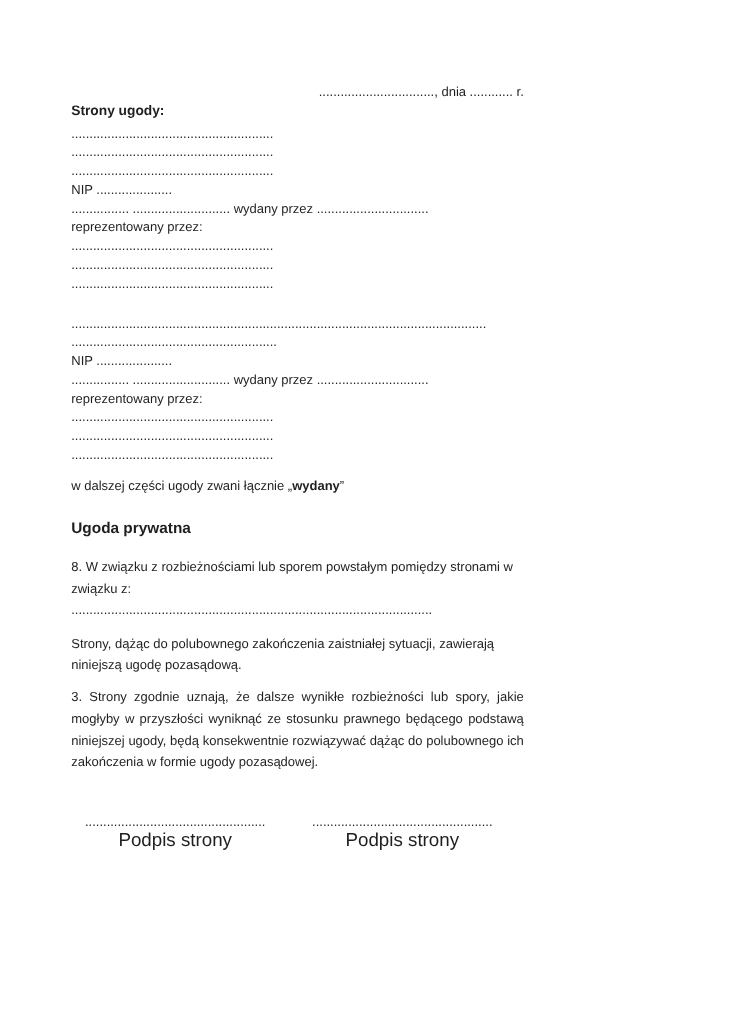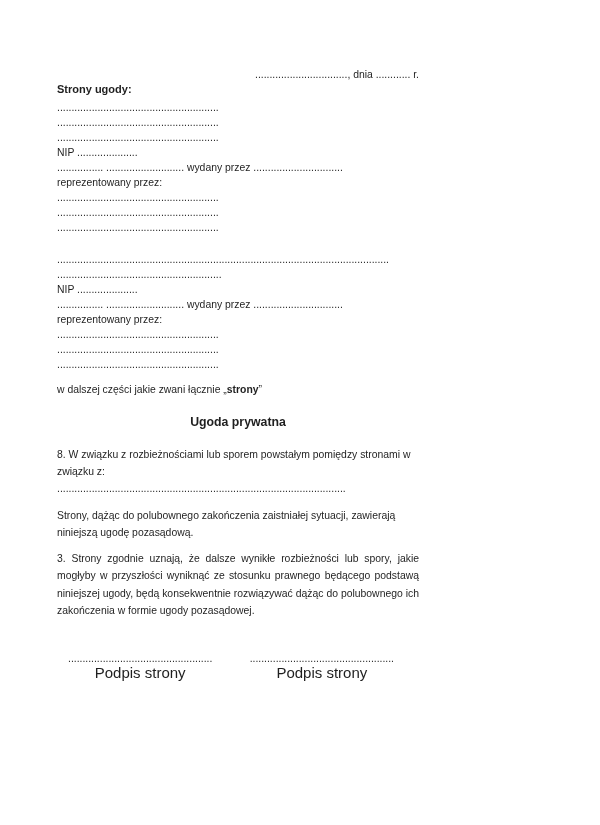--- a/index.html
+++ b/index.html
@@ -17,21 +17,21 @@
     overflow: hidden;
   }
   .date-line { text-align: right; line-height: 14px; white-space: nowrap; }
   .heading { font-weight: bold; font-size: 11px; }
   .party-block-1 { margin-top: 3px; }
   .party-block-2 { margin-top: 17px; }
   .doc-line { white-space: nowrap; overflow: hidden; }
   .joint-clause { margin-top: 10px; }
   .joint-clause .bold { font-weight: bold; }
   .doc-title {
-    text-align: center;
+    text-align: left;
     font-weight: bold;
     font-size: 12.3px;
     line-height: 16px;
     margin-top: 17px;
   }
   .para { line-height: 17px; }
   .para-1 { margin-top: 16px; }
   .para-1b { margin-top: 10px; }
   .para-2 { margin-top: 13px; }
   .para-3 { margin-top: 9px; text-align: justify; line-height: 17.3px; }
@@ -70,21 +70,21 @@
     <div class="doc-line">...................................................................................................................</div>
     <div class="doc-line">.........................................................</div>
     <div class="doc-line">NIP .....................</div>
     <div class="doc-line">................ ........................... wydany przez ...............................</div>
     <div class="doc-line">reprezentowany przez:</div>
     <div class="doc-line">........................................................</div>
     <div class="doc-line">........................................................</div>
     <div class="doc-line">........................................................</div>
   </div>
 
-  <div class="joint-clause"><span>w dalszej części jakie zwani łącznie „</span><span class="bold">strony</span><span>”</span></div>
+  <div class="joint-clause"><span>w dalszej części ugody zwani łącznie „</span><span class="bold">wydany</span><span>”</span></div>
 
   <div class="doc-title">Ugoda prywatna</div>
 
   <div class="para para-1">
     <div>8. W związku z rozbieżnościami lub sporem powstałym pomiędzy stronami w związku z:</div>
     <div class="doc-line">....................................................................................................</div>
   </div>
 
   <div class="para para-1b">Strony, dążąc do polubownego zakończenia zaistniałej sytuacji, zawierają niniejszą ugodę pozasądową.</div>
 

